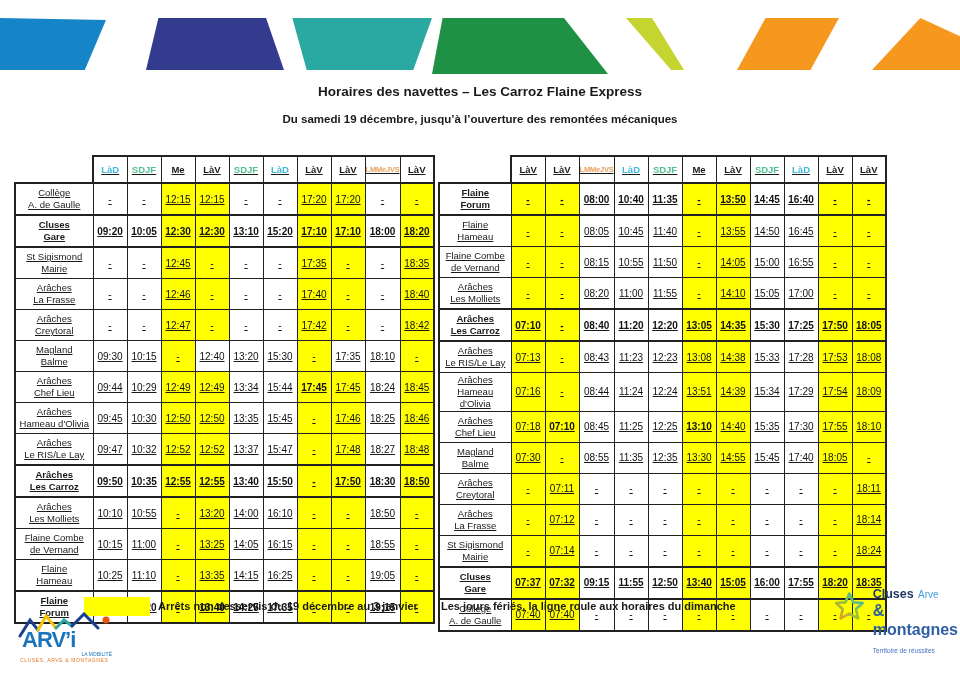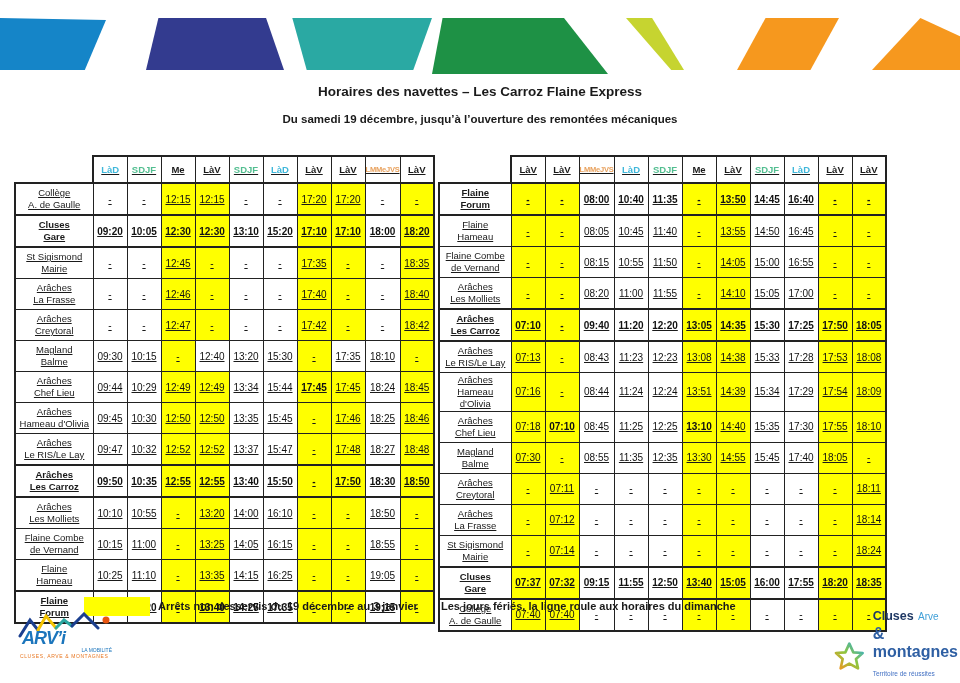--- a/index.html
+++ b/index.html
@@ -45,27 +45,27 @@
   tbody tr:first-child td{border-top-width:2px;}
 
   
   .legend-swatch{position:absolute;left:84px;top:597px;width:66px;height:19px;background:#FFFF00;}
   .legend-text1{position:absolute;left:158px;top:600px;font-size:11px;font-weight:600;}
   .legend-text2{position:absolute;left:441px;top:600px;font-size:11px;font-weight:600;}
 
   
   .arvi{position:absolute;left:12px;top:612px;width:120px;height:66px;}
   .arvi svg{display:block;margin-left:6px;}
-  .arvi .name{font-size:18px;font-weight:bold;font-style:italic;color:#1B75BC;
+  .arvi .name{font-size:22px;font-weight:bold;color:#1B75BC;
               letter-spacing:-1px;line-height:1;margin-top:-9px;margin-left:10px;}
   .arvi .tagline{font-size:5px;color:#1B75BC;text-align:right;width:86px;margin-left:14px;line-height:1.2;}
   .arvi .subtext{font-size:5px;color:#E87722;letter-spacing:0.6px;margin-left:8px;line-height:1.3;}
 
-  .cluses{position:absolute;left:834px;top:624px;width:124px;height:56px;
-          display:flex;align-items:flex-end;gap:8px;}
+  .cluses{position:absolute;left:834px;top:584px;width:124px;height:56px;
+          display:flex;align-items:flex-start;gap:8px;}
   .cluses .txt{line-height:1.15;}
   .cluses .l1b{font-size:12.5px;font-weight:bold;color:#1F3864;}
   .cluses .l1l{font-size:10px;color:#41A0D8;}
   .cluses .l2{font-size:16px;font-weight:bold;color:#2E5FA3;}
   .cluses .l3{font-size:6.5px;color:#4472C4;}
 </style>
 </head>
 <body>
 
 <div class="banner">
@@ -402,21 +402,21 @@
           <td class="time">15:05</td>
           <td class="time">17:00</td>
           <td class="time y">-</td>
           <td class="time y">-</td>
         </tr>
         <tr class="hub">
           <td class="stop">Arâches
 Les Carroz</td>
           <td class="time y">07:10</td>
           <td class="time y">-</td>
-          <td class="time">09:40</td>
+          <td class="time">08:40</td>
           <td class="time">11:20</td>
           <td class="time">12:20</td>
           <td class="time y">13:05</td>
           <td class="time y">14:35</td>
           <td class="time">15:30</td>
           <td class="time">17:25</td>
           <td class="time y">17:50</td>
           <td class="time y">18:05</td>
         </tr>
         <tr>

